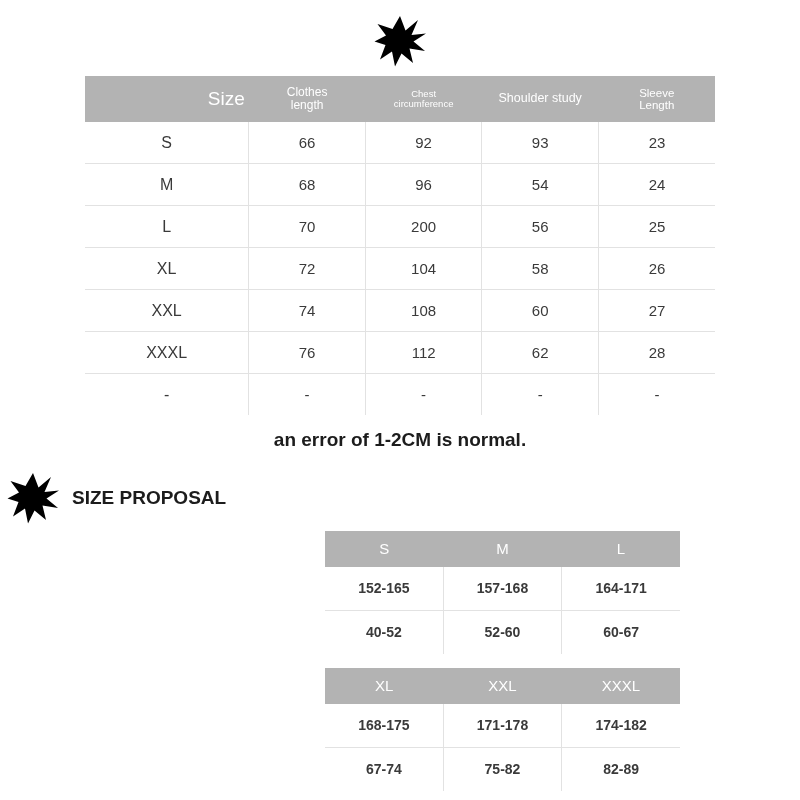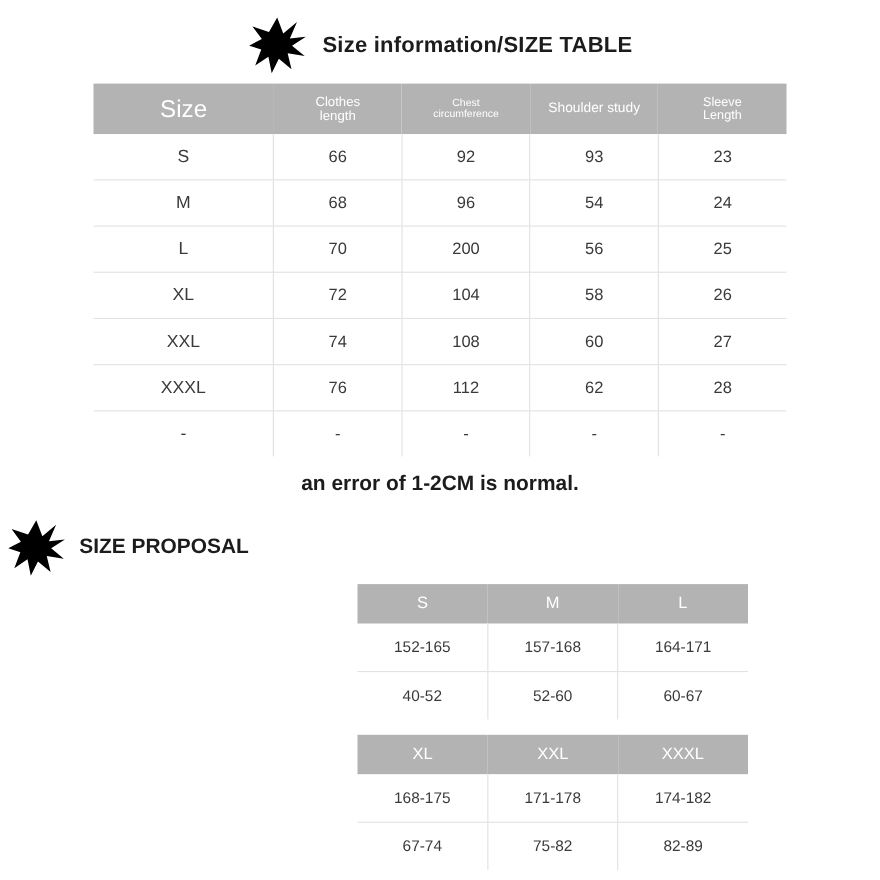--- a/index.html
+++ b/index.html
@@ -51,21 +51,21 @@
   table.size-table th {
     background: #b3b3b3;
     color: #ffffff;
     font-weight: normal;
     height: 42px;
     vertical-align: middle;
     padding: 2px 4px;
     border: none;
     line-height: 1.08;
   }
-  table.size-table th.size-col { font-size: 22px; }
+  table.size-table th.size-col { font-size: 19px; text-align: right; }
   table.size-table th.c1 { font-size: 12px; }
   table.size-table th.c2 { font-size: 9.5px; }
   table.size-table th.c3 { font-size: 12.5px; }
   table.size-table th.c4 { font-size: 11.5px; }
 
   table.size-table td {
     height: 39px;
     text-align: center;
     vertical-align: middle;
     font-size: 15px;
@@ -131,35 +131,35 @@
   }
   table.grp td {
     height: 41px;
     text-align: center;
     vertical-align: middle;
     font-size: 14px;
     color: #3a3a3a;
     background: #ffffff;
     border-right: 1px solid #e2e2e2;
     border-bottom: 1px solid #e2e2e2;
+    font-weight: bold;
   }
   table.grp td:last-child { border-right: none; text-align: center; }
   table.grp tr:last-child td { border-bottom: none; }
   .grp-gap { height: 14px; }
 </style>
 </head>
 <body>
 
 <div class="title-row">
   <span class="starburst">
     <svg viewBox="0 0 54 54" width="54" height="54" aria-hidden="true">
       <path d="M27 2 L32.5 16.5 L45 6 L38.5 21 L53 19.5 L40.5 27.5 L52 37 L36.5 34.5 L40 49 L28.5 39.5 L22 52.5 L19 37.5 L7 45.5 L12.5 31 L1.5 27.5 L13 21.5 L4.5 10 L19.5 15 Z" fill="#000000"></path>
     </svg>
   </span>
-  <span class="title-text">Size information/SIZE TABLE</span>
 </div>
 
 <div class="main-table-wrap">
   <table class="size-table">
     <colgroup>
       <col style="width:26%">
         <col style="width:18.5%">
         <col style="width:18.5%">
         <col style="width:18.5%">
         <col style="width:18.5%">

